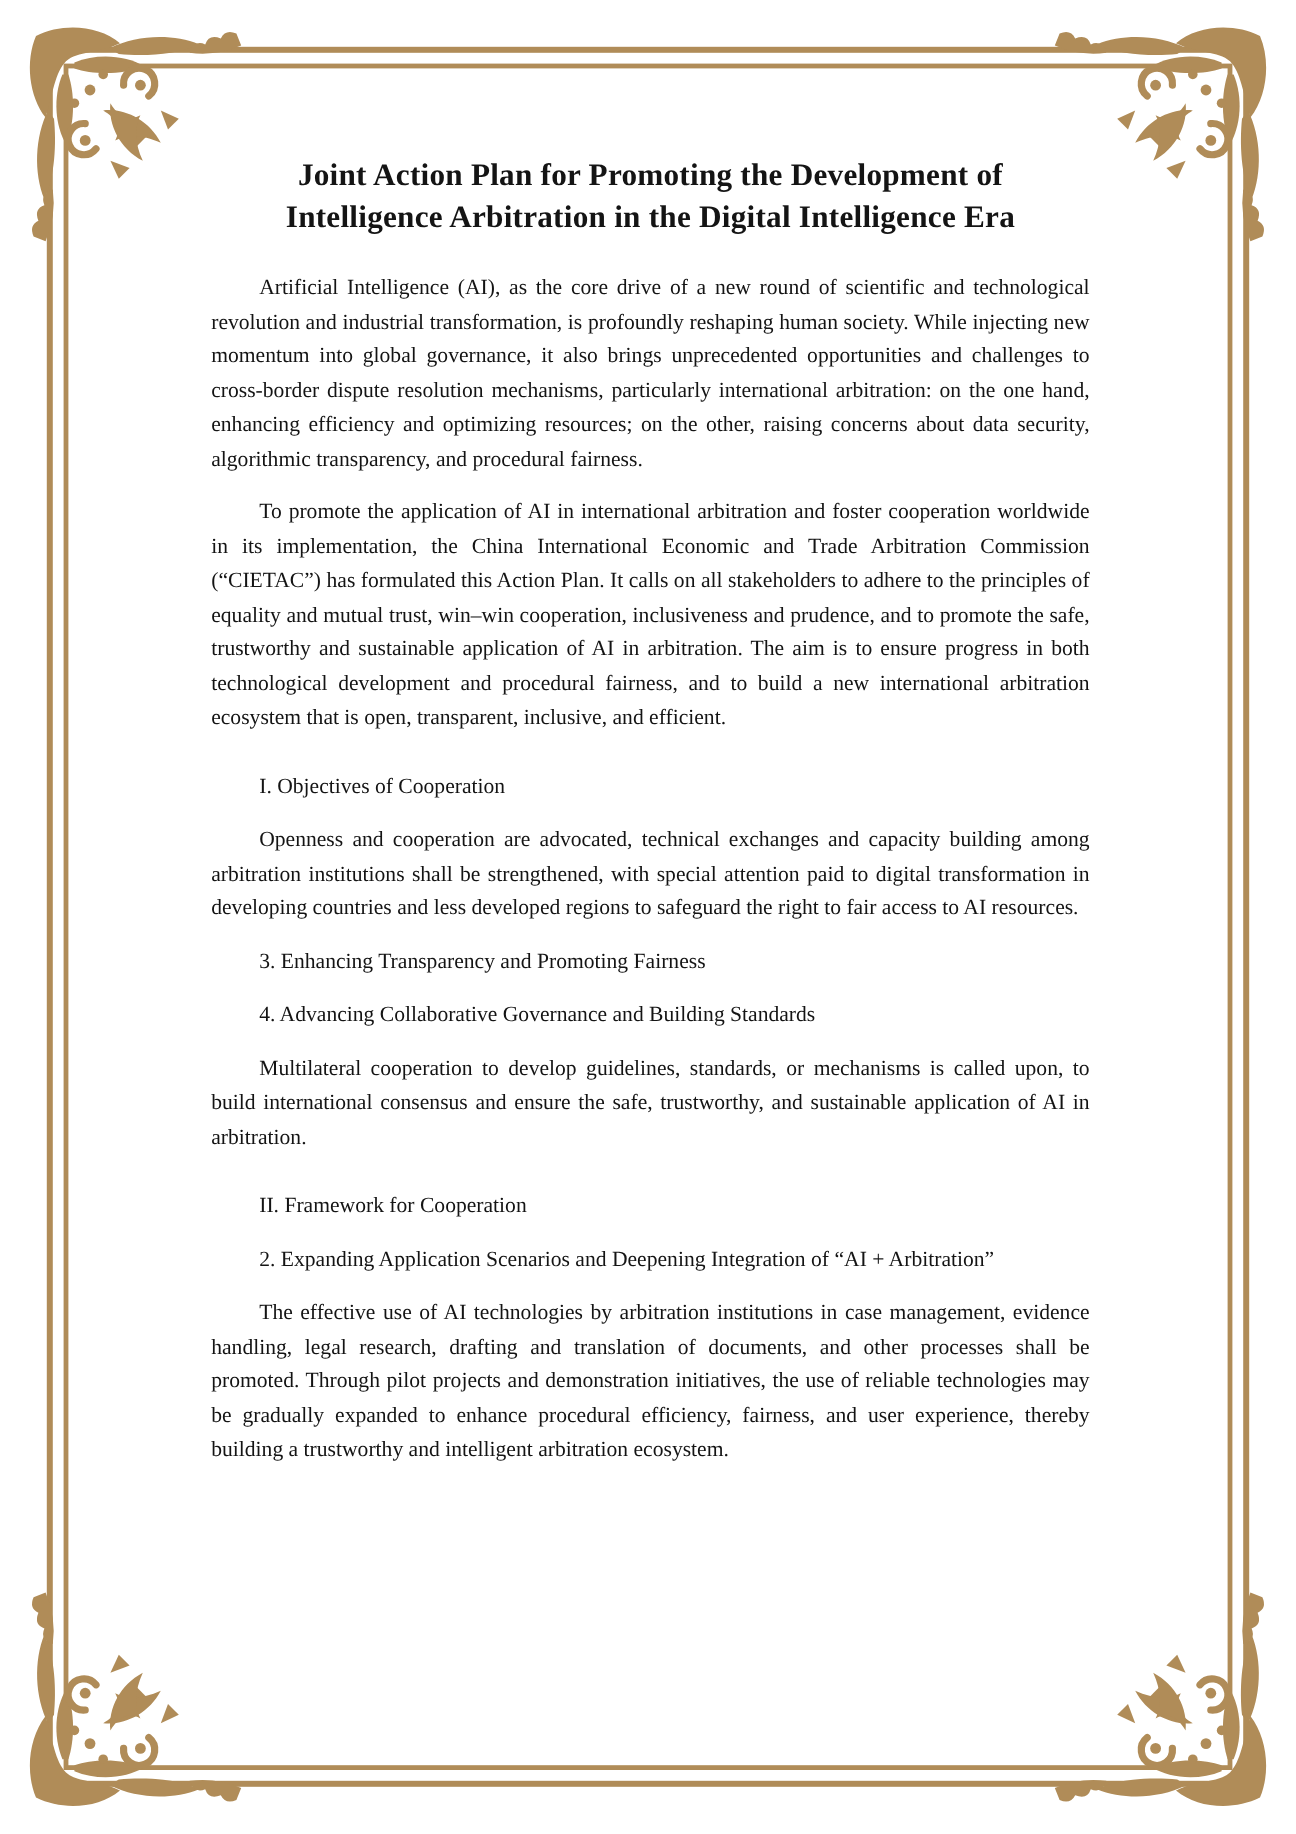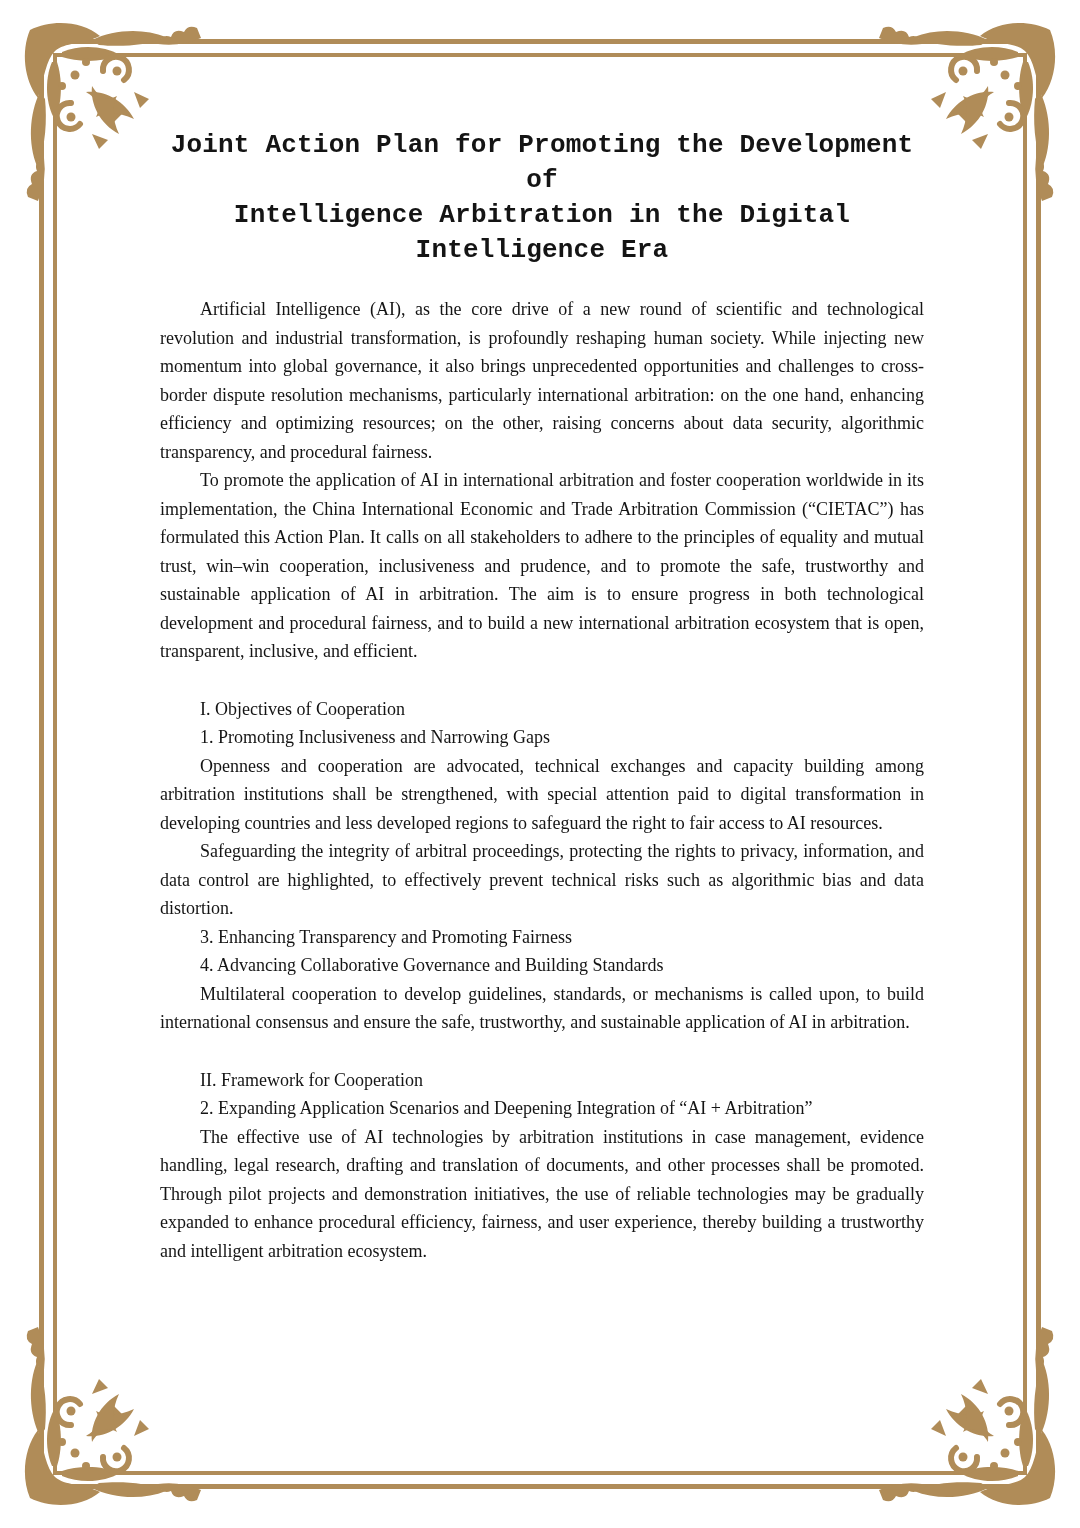--- a/index.html
+++ b/index.html
@@ -20,24 +20,24 @@
   .corner.tl { top:0; left:0; }
   .corner.tr { top:0; right:0; transform:scaleX(-1); }
   .corner.bl { bottom:0; left:0; transform:scaleY(-1); }
   .corner.br { bottom:0; right:0; transform:scale(-1,-1); }
   .corner svg { width:100%; height:100%; display:block; }
 
   
   .content { position:absolute; left:160px; top:128px; width:764px; }
   .title {
     font-size:26px; line-height:35px; font-weight:bold;
-    text-align:center; margin:0 0 27px 0; letter-spacing:.2px;font-family:Liberation Mono, monospace;
+    text-align:center; margin:0 0 27px 0; letter-spacing:.2px;
   }
   .para, .h-section, .h-sub {
-    font-size:18px; line-height:28.5px; margin:0;
+    font-size:18px; line-height:28.5px; margin:16px;
     text-align:justify; text-indent:40px;
     hyphens:none; -webkit-hyphens:none;
   }
   .h-section, .h-sub { font-weight:normal; }
   .gap { margin-top:29px; }
 </style>
 </head>
 <body>
 
 <div class="page">
@@ -103,23 +103,21 @@
   <div class="content">
     <h1 class="title">
       <span>Joint Action Plan for Promoting the Development of</span><br>
       <span>Intelligence Arbitration in the Digital Intelligence Era</span>
     </h1>
 
     <p class="para">Artificial Intelligence (AI), as the core drive of a new round of scientific and technological revolution and industrial transformation, is profoundly reshaping human society. While injecting new momentum into global governance, it also brings unprecedented opportunities and challenges to cross-border dispute resolution mechanisms, particularly international arbitration: on the one hand, enhancing efficiency and optimizing resources; on the other, raising concerns about data security, algorithmic transparency, and procedural fairness.</p>
     <p class="para">To promote the application of AI in international arbitration and foster cooperation worldwide in its implementation, the China International Economic and Trade Arbitration Commission (“CIETAC”) has formulated this Action Plan. It calls on all stakeholders to adhere to the principles of equality and mutual trust, win–win cooperation, inclusiveness and prudence, and to promote the safe, trustworthy and sustainable application of AI in arbitration. The aim is to ensure progress in both technological development and procedural fairness, and to build a new international arbitration ecosystem that is open, transparent, inclusive, and efficient.</p>
 
     <p class="h-section gap">I. Objectives of Cooperation</p>
-    <p class="h-sub">1. Promoting Inclusiveness and Narrowing Gaps</p>
     <p class="para">Openness and cooperation are advocated, technical exchanges and capacity building among arbitration institutions shall be strengthened, with special attention paid to digital transformation in developing countries and less developed regions to safeguard the right to fair access to AI resources.</p>
-    <p class="para">Safeguarding the integrity of arbitral proceedings, protecting the rights to privacy, information, and data control are highlighted, to effectively prevent technical risks such as algorithmic bias and data distortion.</p>
     <p class="h-sub">3. Enhancing Transparency and Promoting Fairness</p>
     <p class="h-sub">4. Advancing Collaborative Governance and Building Standards</p>
     <p class="para">Multilateral cooperation to develop guidelines, standards, or mechanisms is called upon, to build international consensus and ensure the safe, trustworthy, and sustainable application of AI in arbitration.</p>
 
     <p class="h-section gap">II. Framework for Cooperation</p>
     <p class="h-sub">2. Expanding Application Scenarios and Deepening Integration of “AI + Arbitration”</p>
     <p class="para">The effective use of AI technologies by arbitration institutions in case management, evidence handling, legal research, drafting and translation of documents, and other processes shall be promoted. Through pilot projects and demonstration initiatives, the use of reliable technologies may be gradually expanded to enhance procedural efficiency, fairness, and user experience, thereby building a trustworthy and intelligent arbitration ecosystem.</p>
   </div>
 
 </div>

